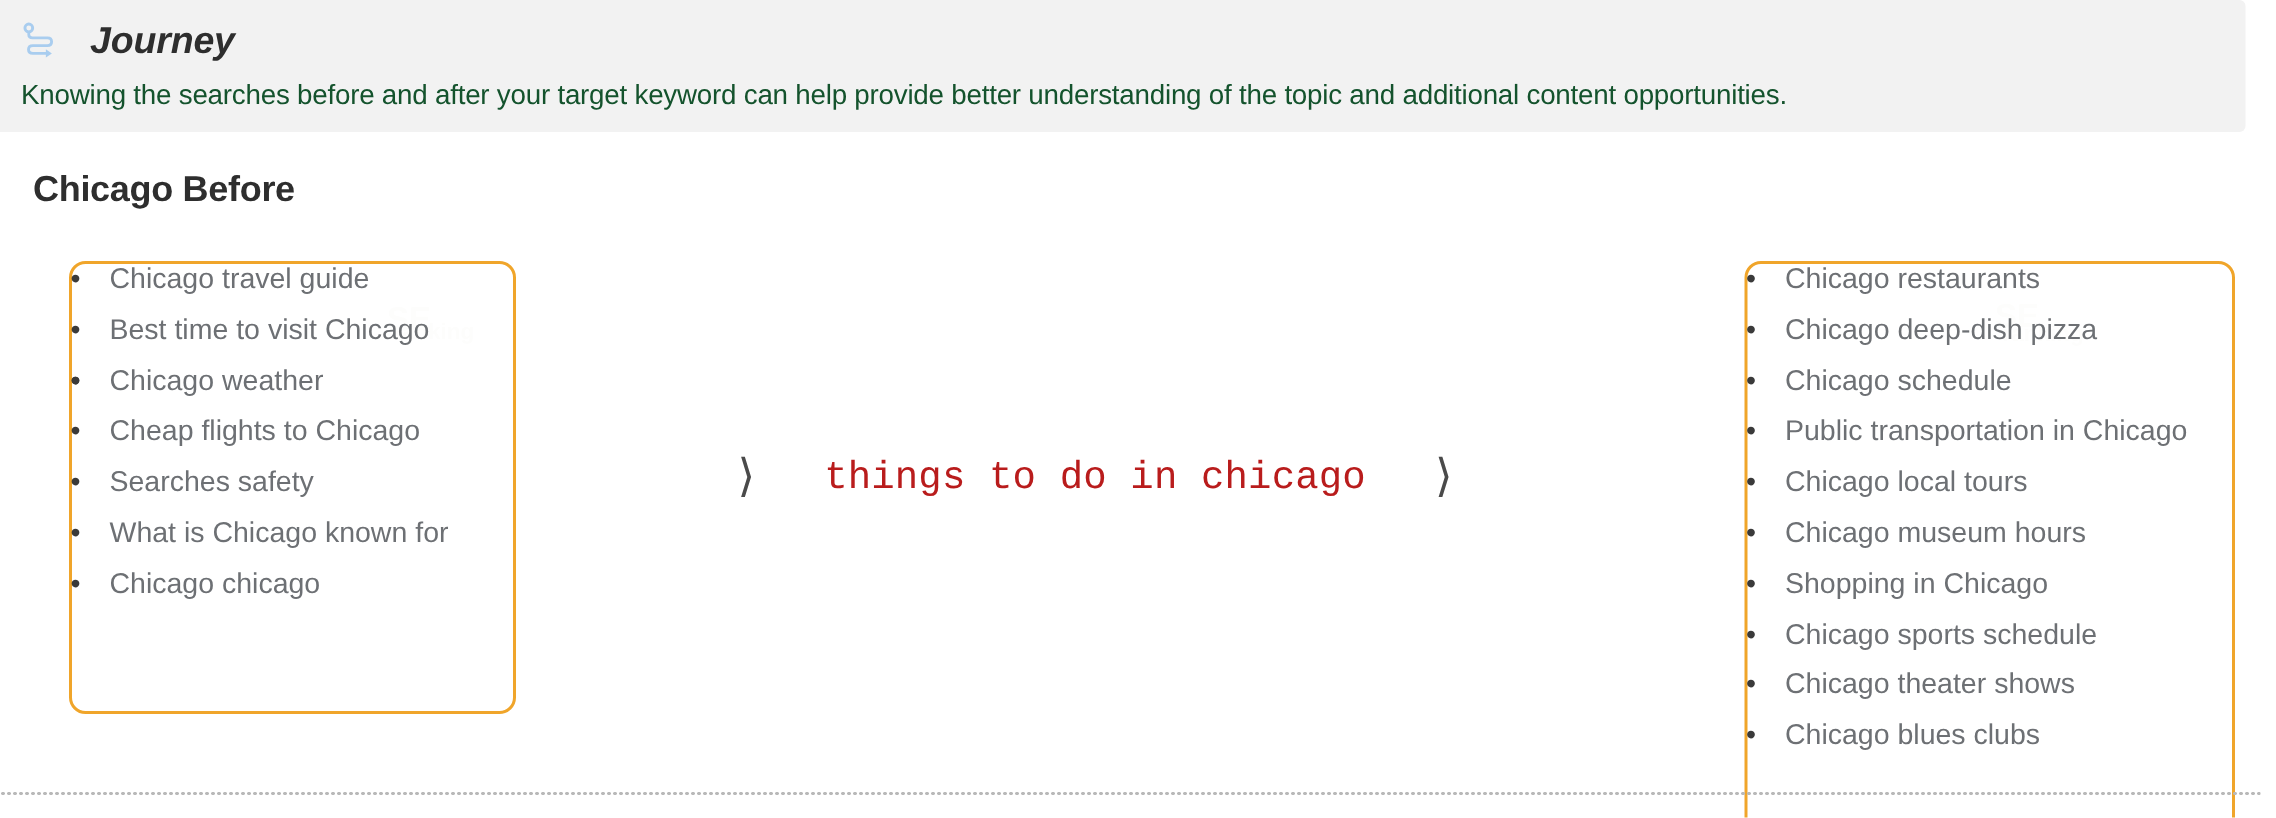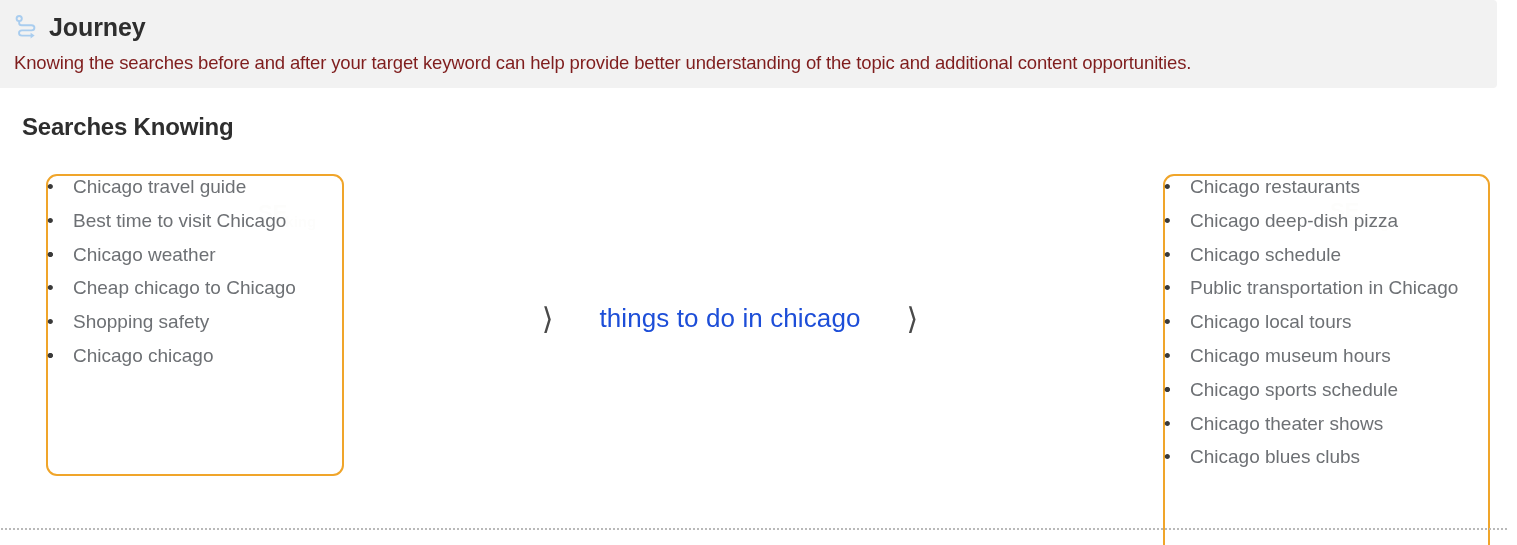--- a/index.html
+++ b/index.html
@@ -23,41 +23,42 @@
     top: 0;
     width: 1497px;
     height: 88px;
     background: #f2f2f2;
     border-radius: 0 4px 4px 0;
     padding: 10px 0 0 14px;
   }
   .title-row {
     display: flex;
     align-items: center;
-    gap: 9px;
+    gap: 20px;
     height: 34px;
+    font-style: italic;
   }
   .journey-icon {
     width: 26px;
     height: 26px;
     display: block;
     flex: 0 0 auto;
   }
   .panel-title {
     font-size: 25px;
     font-weight: bold;
     color: #2e2e2e;
     letter-spacing: -0.1px;
     line-height: 1;
     white-space: nowrap;
   }
   .panel-desc {
     margin-top: 7px;
     font-size: 18.5px;
-    color: #7f1d1d;
+    color: #14532d;
     line-height: 1.25;
     white-space: nowrap;
     letter-spacing: -0.15px;
   }
 
   
   .body-area {
     position: absolute;
     left: 0;
     top: 88px;
@@ -141,23 +142,24 @@
   }
   .chev {
     font-size: 30px;
     color: #4a4a4a;
     font-family: "DejaVu Sans", sans-serif;
     font-weight: 300;
     line-height: 1;
   }
   .center-kw-text {
     font-size: 26px;
-    color: #1d4ed8;
+    color: #b91c1c;
     white-space: nowrap;
     letter-spacing: 0.1px;
+    font-family: Liberation Mono, monospace;
   }
 
   
   .bottom-divider {
     position: absolute;
     left: 0;
     top: 528px;
     width: 1507px;
     height: 2px;
     background-image: radial-gradient(circle, #b9b9b9 0 1px, transparent 1.4px);
@@ -180,48 +182,48 @@
   <div class="panel-desc">Knowing the searches before and after your target keyword can help provide better understanding of the topic and additional content opportunities.</div>
 </div>
 
 <div class="body-area">
 
   <div class="ghost ghost-a">SE</div>
   <div class="ghost ghost-b">ranking</div>
   <div class="ghost ghost-c">SE</div>
   <div class="ghost ghost-d">ranking</div>
 
-  <div class="col-heading heading-before">Searches Knowing</div>
+  <div class="col-heading heading-before">Chicago Before</div>
   <div class="hl-box hl-before"></div>
   <ul class="kw-list list-before" id="list-before">
       <li><span class="bullet">•</span><span>Chicago travel guide</span></li>
       <li><span class="bullet">•</span><span>Best time to visit Chicago</span></li>
       <li><span class="bullet">•</span></li>
       <li><span class="bullet">•</span><span>Chicago weather</span></li>
-      <li><span class="bullet">•</span><span>Cheap chicago to Chicago</span></li>
-      <li><span class="bullet">•</span><span>Shopping safety</span></li>
-      <li><span class="bullet">•</span></li>
+      <li><span class="bullet">•</span><span>Cheap flights to Chicago</span></li>
+      <li><span class="bullet">•</span><span>Searches safety</span></li>
+      <li><span class="bullet">•</span><span>What is Chicago known for</span></li>
       <li><span class="bullet">•</span><span>Chicago chicago</span></li>
     </ul>
 
   <div class="center-kw">
     <span class="chev">⟩</span>
     <span class="center-kw-text">things to do in chicago</span>
     <span class="chev">⟩</span>
   </div>
 
   <div class="hl-box hl-after"></div>
   <ul class="kw-list list-after" id="list-after">
       <li><span class="bullet">•</span><span>Chicago restaurants</span></li>
       <li><span class="bullet">•</span><span>Chicago deep-dish pizza</span></li>
       <li><span class="bullet">•</span><span>Chicago schedule</span></li>
       <li><span class="bullet">•</span><span>Public transportation in Chicago</span></li>
       <li><span class="bullet">•</span><span>Chicago local tours</span></li>
       <li><span class="bullet">•</span><span>Chicago museum hours</span></li>
-      <li><span class="bullet">•</span></li>
+      <li><span class="bullet">•</span><span>Shopping in Chicago</span></li>
       <li><span class="bullet">•</span><span>Chicago sports schedule</span></li>
       <li><span class="bullet">•</span><span>Chicago theater shows</span></li>
       <li><span class="bullet">•</span><span>Chicago blues clubs</span></li>
     </ul>
 
 </div>
 
 <div class="bottom-divider"></div>
 
 </body></html>

